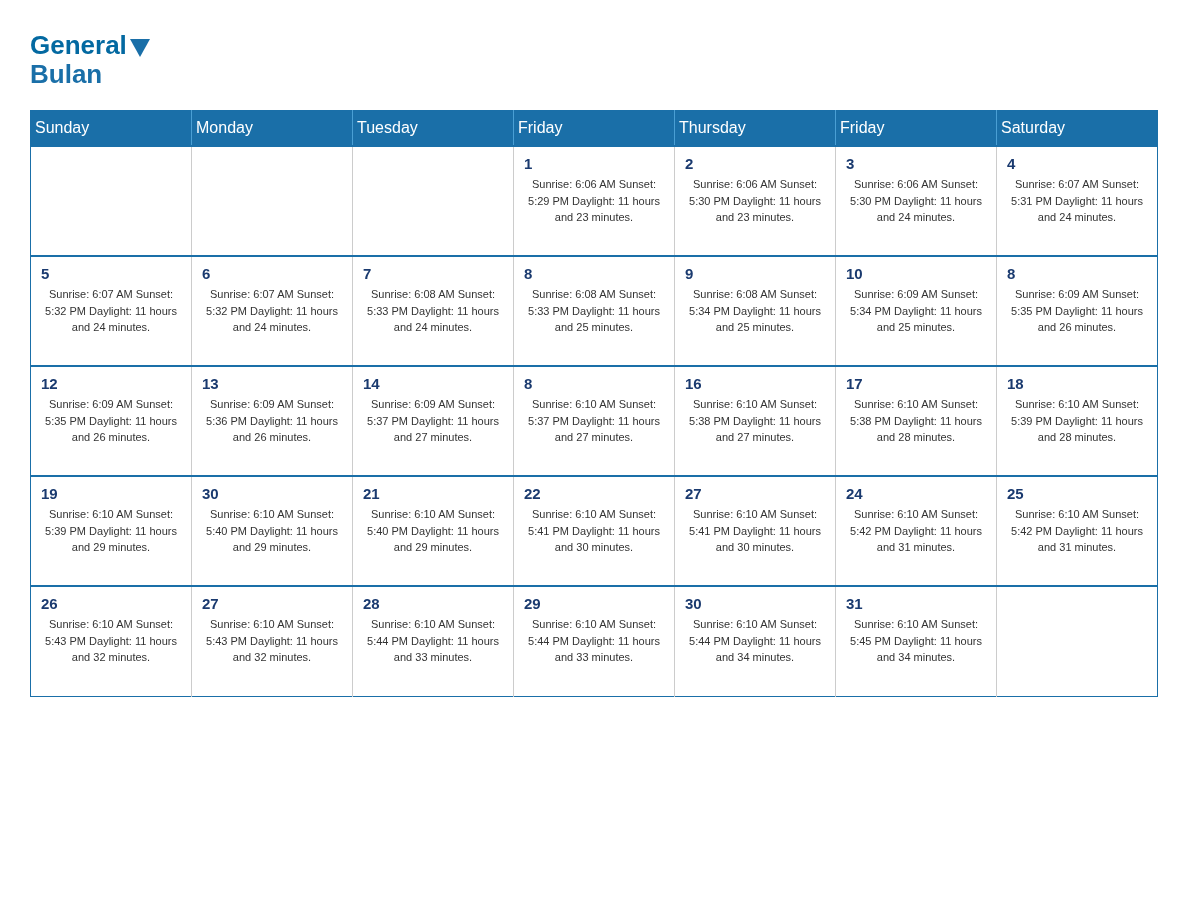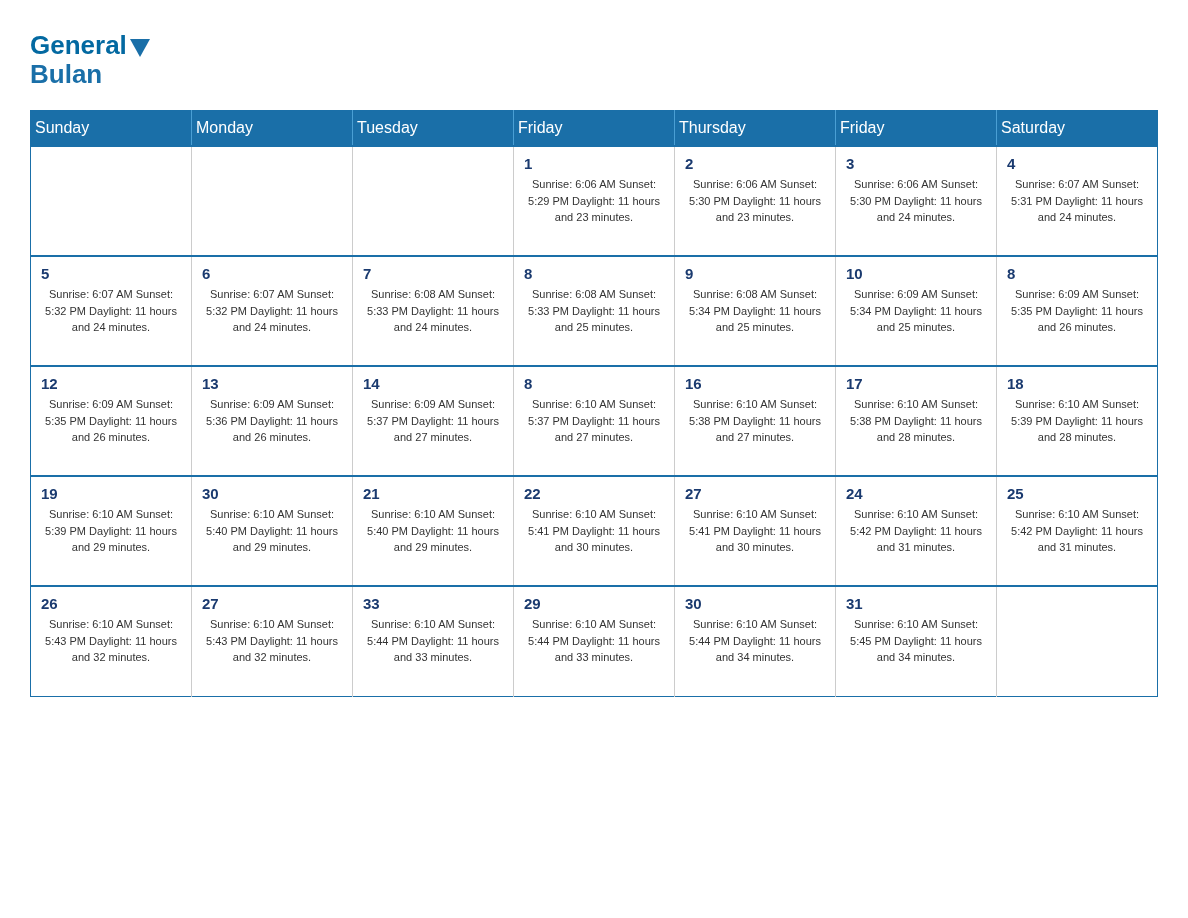--- a/index.html
+++ b/index.html
@@ -305,21 +305,21 @@
 Sunset: 5:43 PM
 Daylight: 11 hours and 32 minutes.</div>
         </td>
         <td>
           <div class="day-number">27</div>
           <div class="day-info">Sunrise: 6:10 AM
 Sunset: 5:43 PM
 Daylight: 11 hours and 32 minutes.</div>
         </td>
         <td>
-          <div class="day-number">33</div>
+          <div class="day-number">28</div>
           <div class="day-info">Sunrise: 6:10 AM
 Sunset: 5:44 PM
 Daylight: 11 hours and 33 minutes.</div>
         </td>
         <td>
           <div class="day-number">29</div>
           <div class="day-info">Sunrise: 6:10 AM
 Sunset: 5:44 PM
 Daylight: 11 hours and 33 minutes.</div>
         </td>

